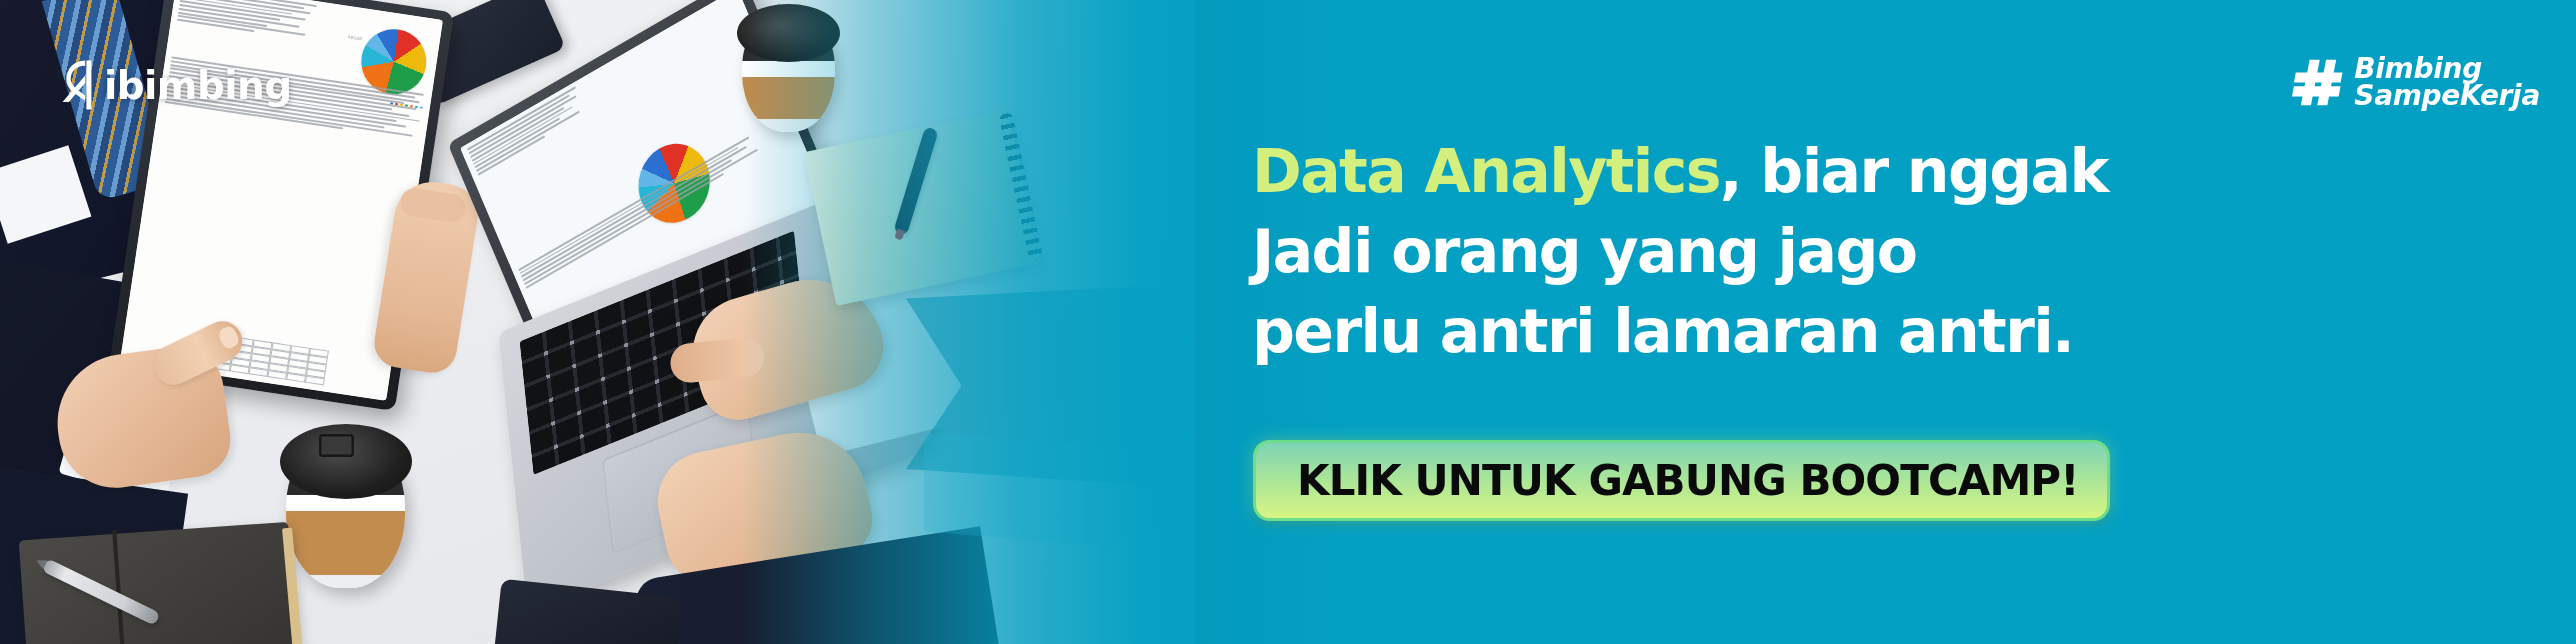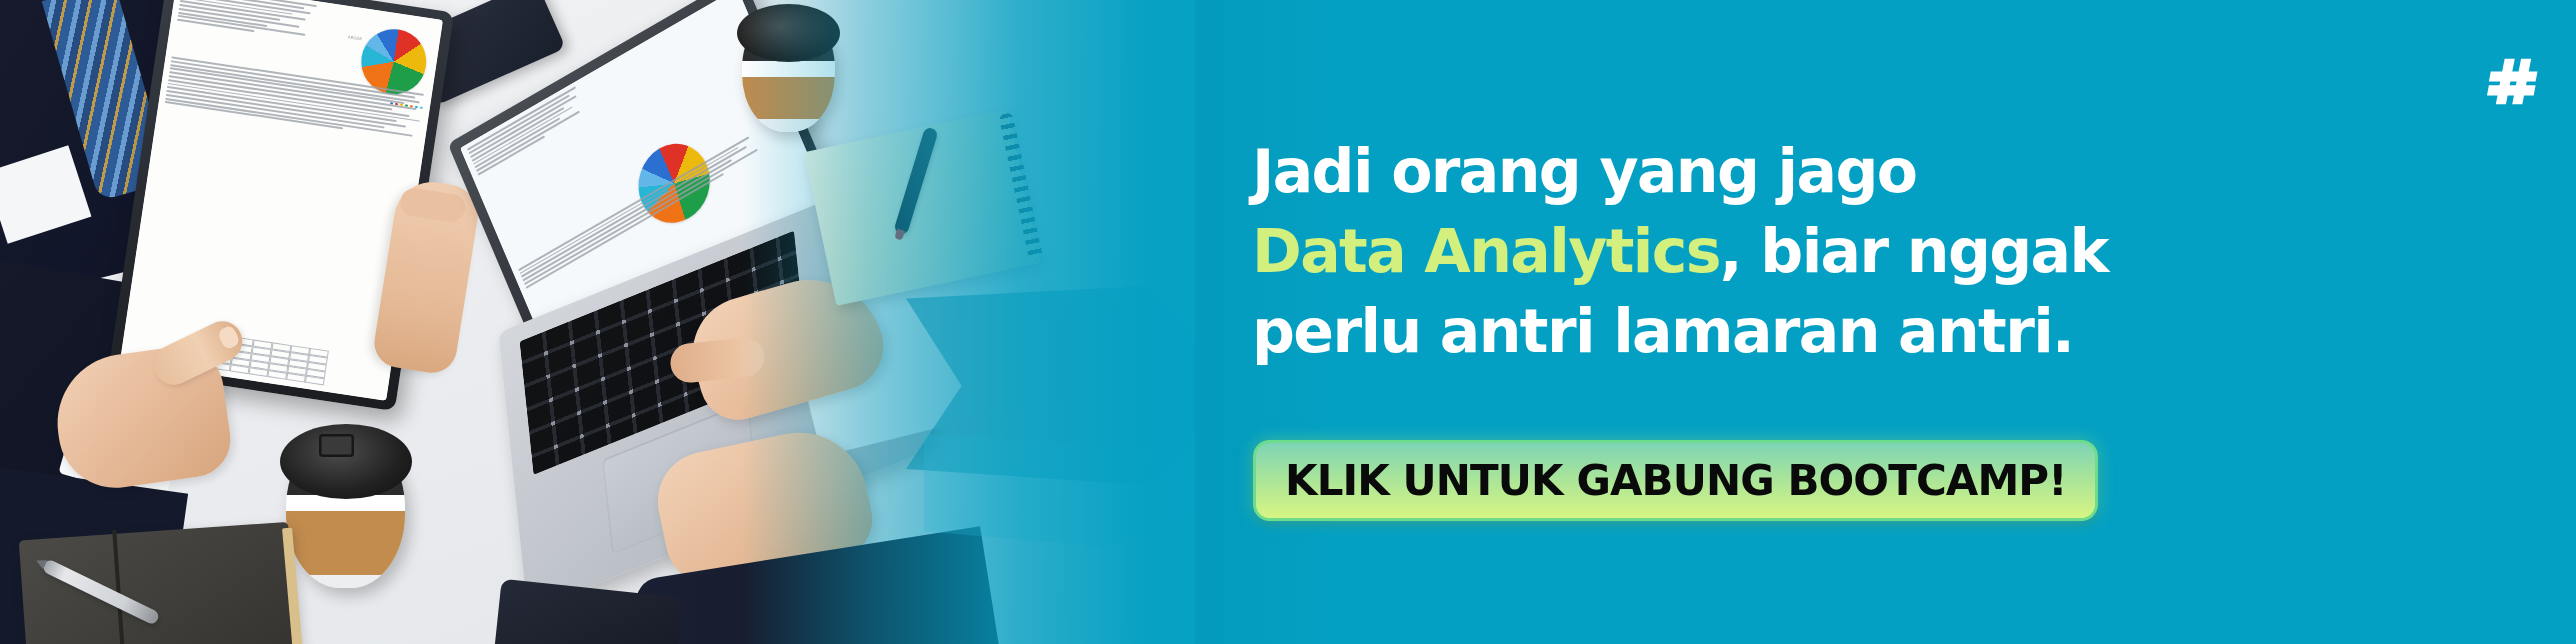--- a/index.html
+++ b/index.html
@@ -181,21 +181,21 @@
   .hl-accent{color:#d3f07e;}
 
   
   .cta{position:absolute;left:1253px;top:440px;height:81px;padding:0 29px;
     display:flex;align-items:center;justify-content:center;
     background:linear-gradient(to bottom,#7dd4b6 0%,#a8e49a 46%,#d7f583 100%);
     border:3.8px solid #6ddc8c;border-radius:16.4px;box-sizing:border-box;
     box-shadow:0 0 16.4px rgba(120,230,150,.55),0 3.8px 10px rgba(0,0,0,.18);
     cursor:pointer;z-index:30;}
   .cta-label{color:#0a0a0a;font-weight:bold;font-size:42px;letter-spacing:-0.9px;white-space:nowrap;
-    font-family:"DejaVu Sans",sans-serif;}
+    font-family:"DejaVu Sans",sans-serif;margin-left:12px;}
 </style>
 </head>
 <body>
 
 <div class="banner">
 
   <div class="photo">
     <div class="desk"></div>
 
     <div class="suit-a"></div>
@@ -341,37 +341,52 @@
       </div>
     <div class="pencil"></div>
 
     <div class="arrow"></div>
     <div class="arrow2"></div>
     <div class="fade"></div>
   </div>
 
   <div class="rightpane"></div>
 
+  <div class="logo">
+    <span class="logo-mark">
+      <svg width="39" height="54" viewBox="0 0 62 86">
+        <path d="M40 4 C22 4 10 18 10 33 C10 45 18 53 27 59 L40 68 L40 4 Z
+                 M40 12 L40 60 L31 53 C23 47 17 41 17 33 C17 21 27 12 40 12 Z" fill="#ffffff"></path>
+        <path d="M42 4 L42 82 L50 82 L50 4 Z" fill="#ffffff"></path>
+        <path d="M4 70 L40 28 L40 40 L14 70 Z" fill="#ffffff"></path>
+      </svg>
+    </span>
+    <span class="logo-word">ibimbing</span>
+  </div>
 
   <div class="hashlogo">
     <span class="hash-mark">
       <svg width="53" height="53" viewBox="0 0 84 84">
         <g fill="#ffffff">
           <polygon points="28,6 44,6 30,78 14,78"></polygon>
           <polygon points="54,6 70,6 56,78 40,78"></polygon>
           <polygon points="6,26 80,26 77,42 3,42"></polygon>
           <polygon points="3,48 77,48 74,64 0,64"></polygon>
         </g>
       </svg>
     </span>
+    <span class="hash-text">
+      <span>Bimbing</span>
+      <span>SampeKerja</span>
+    </span>
   </div>
 
   <div class="headline">
+    <div class="hl-line"><span class="hl-accent">Data Analytics</span><span>, biar nggak</span></div>
     <div class="hl-line">Jadi orang yang jago</div>
-    <div class="hl-line"><span class="hl-accent">Data Analytics</span><span>, biar nggak</span></div>
     <div class="hl-line">perlu antri lamaran antri.</div>
   </div>
 
   <div class="cta">
     <span class="cta-label">KLIK UNTUK GABUNG BOOTCAMP!</span>
   </div>
 
 </div>
 
 

